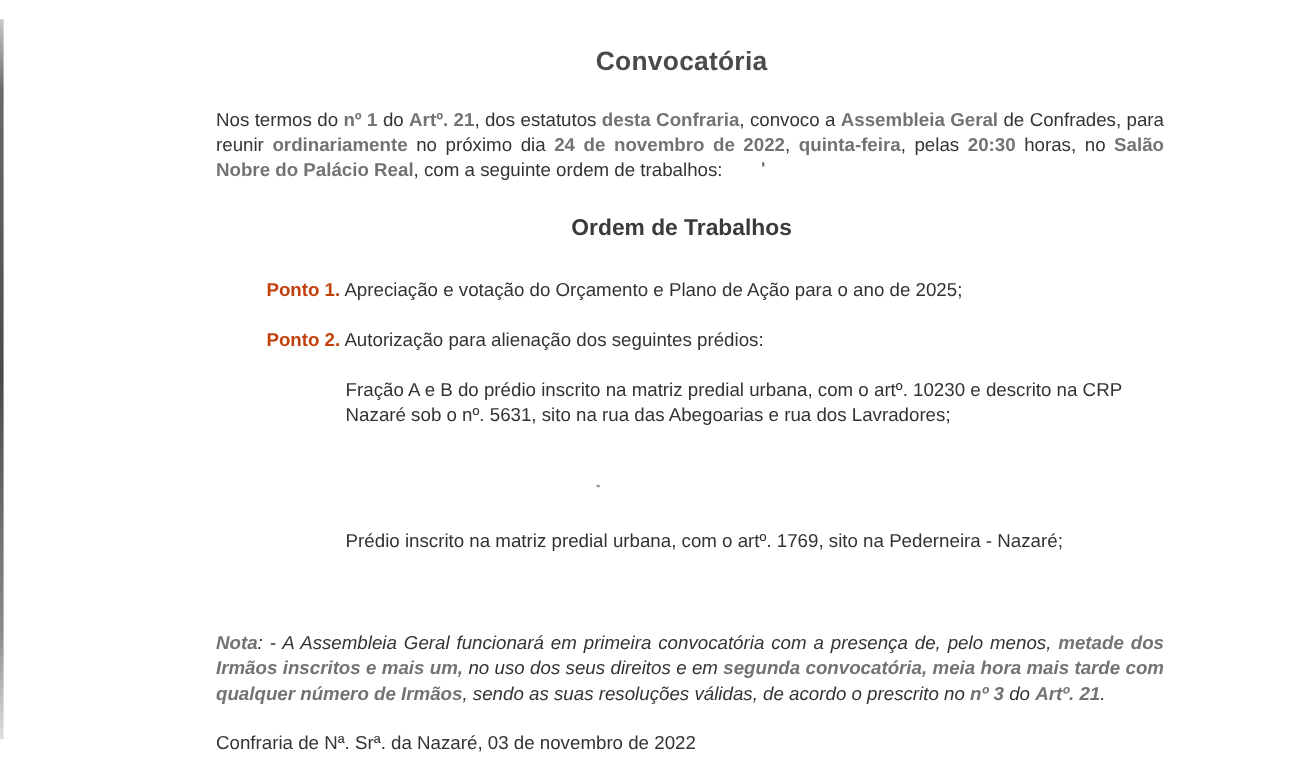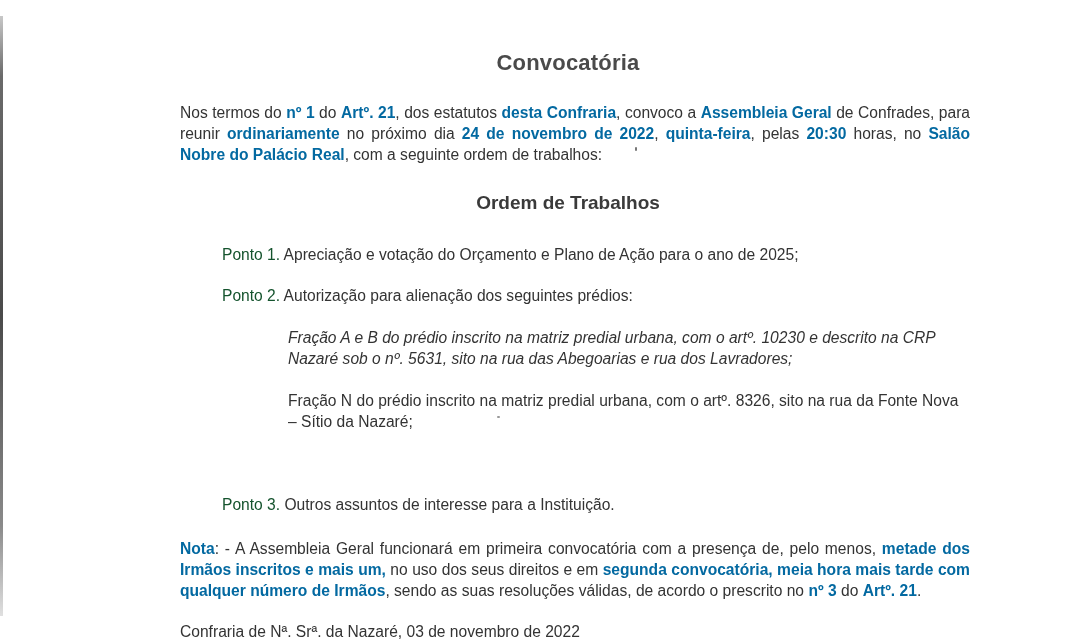--- a/index.html
+++ b/index.html
@@ -19,21 +19,21 @@
       position: absolute;
       left: 0;
       top: 16px;
       width: 3px;
       height: 600px;
       background: linear-gradient(to bottom, #c8c8c8 0%, #6a6a6a 10%, #4a4a4a 50%, #8a8a8a 85%, #e0e0e0 100%);
     }
     .page {
       position: absolute;
       left: 0;
-      top: 16px;
+      top: 4px;
       width: 1086px;
       height: 616px;
     }
     .title {
       position: absolute;
       left: 0;
       width: 1136px;
       top: 34px;
       text-align: center;
       font-family: "Liberation Sans", sans-serif;
@@ -45,57 +45,57 @@
     .para {
       position: absolute;
       left: 180px;
       width: 790px;
       font-size: 15.6px;
       line-height: 21px;
       color: #333;
       text-align: justify;
       text-align-last: left;
     }
-    .para b { color: #0369a1; }
+    .para b { color: #737373; }
     .intro { top: 86px; }
     .subtitle {
       position: absolute;
       left: 0;
       width: 1136px;
       top: 176px;
       text-align: center;
       font-family: "Liberation Sans", sans-serif;
       font-weight: bold;
       font-size: 19px;
       color: #3a3a3a;
     }
     .point {
       position: absolute;
       left: 222px;
       font-size: 15.6px;
       line-height: 21px;
       color: #333;
       white-space: nowrap;
     }
-    .point .lbl { font-weight: normal; color: #14532d; }
+    .point .lbl { font-weight: bold; color: #c2410c; }
     .p1 { top: 228px; }
     .p2 { top: 269px; text-align: right; }
     .p3 { top: 478px; }
     .sub {
       position: absolute;
       left: 288px;
       width: 672px;
       font-size: 15.6px;
       line-height: 21px;
       color: #333;
     }
-    .sub1 { top: 311px; font-style: italic; }
+    .sub1 { top: 311px; }
     .sub2 { top: 374px; }
     .sub3 { top: 437px; white-space: nowrap; }
-    .note { top: 522px; }
+    .note { top: 522px; font-style: italic; }
     .closing {
       position: absolute;
       left: 180px;
       top: 605px;
       font-size: 15.6px;
       line-height: 21px;
       color: #333;
       white-space: nowrap;
     }
     .speck {
@@ -124,26 +124,23 @@
 
   <div class="point p1">
     <span class="lbl">Ponto 1.</span><span> Apreciação e votação do Orçamento e Plano de Ação para o ano de 2025;</span>
   </div>
 
   <div class="point p2">
     <span class="lbl">Ponto 2.</span><span> Autorização para alienação dos seguintes prédios:</span>
   </div>
 
   <div class="sub sub1">Fração A e B do prédio inscrito na matriz predial urbana, com o artº. 10230 e descrito na CRP Nazaré sob o nº. 5631, sito na rua das Abegoarias e rua dos Lavradores;</div>
-  <div class="sub sub2">Fração N do prédio inscrito na matriz predial urbana, com o artº. 8326, sito na rua da Fonte Nova – Sítio da Nazaré;</div>
   <span class="speck speck2"></span>
+  <div class="sub sub3">Prédio inscrito na matriz predial urbana, com o artº. 1769, sito na Pederneira - Nazaré;</div>
 
-  <div class="point p3">
-    <span class="lbl">Ponto 3.</span><span> Outros assuntos de interesse para a Instituição.</span>
-  </div>
 
   <div class="para note"><b>Nota</b><span>: - A Assembleia Geral funcionará em primeira convocatória com a presença de, pelo menos, </span><b>metade dos Irmãos inscritos e mais um,</b><span> no uso dos seus direitos e em </span><b>segunda convocatória, meia hora mais tarde com qualquer número de Irmãos</b><span>, sendo as suas resoluções válidas, de acordo o prescrito no </span><b>nº 3</b><span> do </span><b>Artº. 21</b><span>.</span></div>
 
   <div class="closing">
     <div>Confraria de Nª. Srª. da Nazaré, 03 de novembro de 2022</div>
   </div>
 
 </div>
 
 </body></html>

